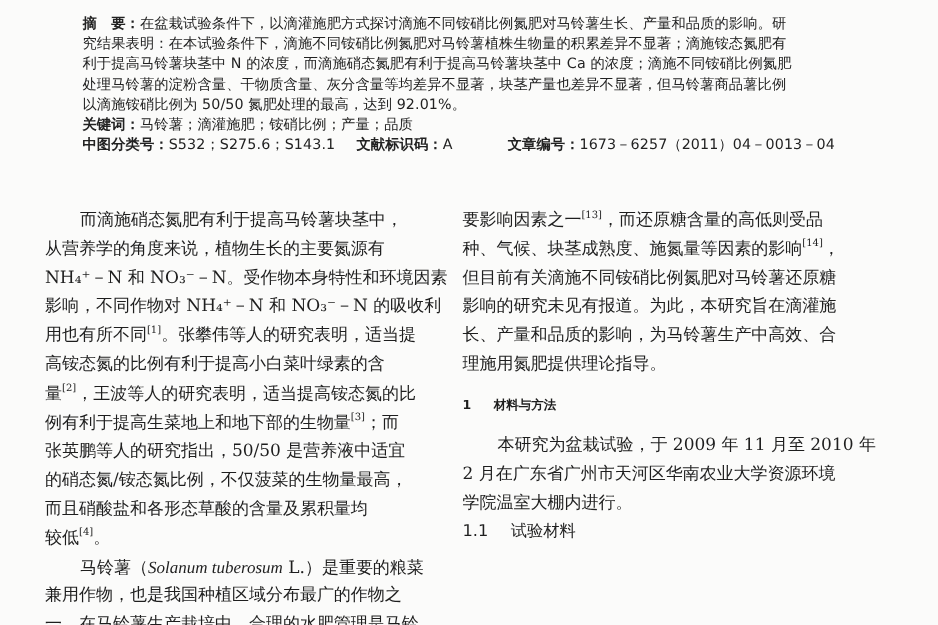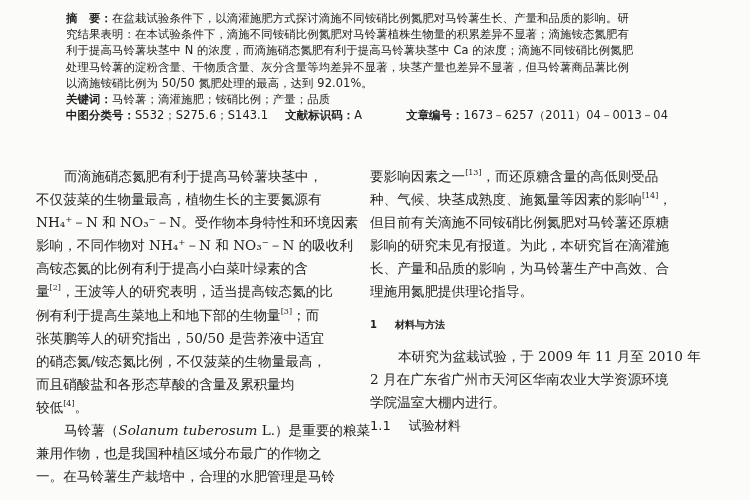--- a/index.html
+++ b/index.html
@@ -29,44 +29,45 @@
     color:#1e1e1e;
   }
   .col-left { left:36px; width:313px; }
   .col-right { left:370px; width:330px; }
   .col .line { white-space:nowrap; height:23.1px; overflow:visible; text-align:justify; }
   .indent { padding-left:28px; }
   sup { font-size:8px; vertical-align:6px; line-height:0; }
   .sec-h { font-family:"DejaVu Sans", sans-serif; font-weight:bold; font-size:10px; }
   .subsec-h { font-family:"DejaVu Sans", sans-serif; font-size:13px; }
   .gap { height:9px; }
-  .italic { font-style:italic; }
+  .italic { font-style:italic;font-family:Liberation Serif, serif; }
 </style>
 </head>
 <body>
 
 <div class="abstract">
   <div class="line"><b>摘　要：</b><span>在盆栽试验条件下，以滴灌施肥方式探讨滴施不同铵硝比例氮肥对马铃薯生长、产量和品质的影响。研</span></div>
   <div class="line"><span>究结果表明：在本试验条件下，滴施不同铵硝比例氮肥对马铃薯植株生物量的积累差异不显著；滴施铵态氮肥有</span></div>
   <div class="line"><span>利于提高马铃薯块茎中 N 的浓度，而滴施硝态氮肥有利于提高马铃薯块茎中 Ca 的浓度；滴施不同铵硝比例氮肥</span></div>
   <div class="line"><span>处理马铃薯的淀粉含量、干物质含量、灰分含量等均差异不显著，块茎产量也差异不显著，但马铃薯商品薯比例</span></div>
   <div class="line"><span>以滴施铵硝比例为 50/50 氮肥处理的最高，达到 92.01%。</span></div>
   <div class="line"><b>关键词：</b><span>马铃薯；滴灌施肥；铵硝比例；产量；品质</span></div>
   <div class="meta-row">
     <span class="c1"><b>中图分类号：</b><span>S532；S275.6；S143.1</span></span>
     <span class="c2"><b>文献标识码：</b><span>A</span></span>
     <span><b>文章编号：</b><span>1673－6257（2011）04－0013－04</span></span>
   </div>
 </div>
 
 <div class="col col-left" id="leftcol">
     <div class="line indent"><span>而滴施硝态氮肥有利于提高马铃薯块茎中，</span></div>
-    <div class="line"><span>不仅菠菜的生物量最高，植物生长的主要氮源有</span></div>
+    <div class="line"><span>从营养学的角度来说，植物生长的主要氮源有</span></div>
     <div class="line"><span>NH₄⁺－N 和 NO₃⁻－N。受作物本身特性和环境因素</span></div>
     <div class="line"><span>影响，不同作物对 NH₄⁺－N 和 NO₃⁻－N 的吸收利</span></div>
+    <div class="line"><span>用也有所不同</span><sup>[1]</sup><span>。张攀伟等人的研究表明，适当提</span></div>
     <div class="line"><span>高铵态氮的比例有利于提高小白菜叶绿素的含</span></div>
     <div class="line"><span>量</span><sup>[2]</sup><span>，王波等人的研究表明，适当提高铵态氮的比</span></div>
     <div class="line"><span>例有利于提高生菜地上和地下部的生物量</span><sup>[3]</sup><span>；而</span></div>
     <div class="line"><span>张英鹏等人的研究指出，50/50 是营养液中适宜</span></div>
     <div class="line"><span>的硝态氮/铵态氮比例，不仅菠菜的生物量最高，</span></div>
     <div class="line"><span>而且硝酸盐和各形态草酸的含量及累积量均</span></div>
     <div class="line"><span>较低</span><sup>[4]</sup><span>。</span></div>
     <div class="line indent"><span>马铃薯（</span><span class="italic">Solanum tuberosum</span><span> L.）是重要的粮菜</span></div>
     <div class="line"><span>兼用作物，也是我国种植区域分布最广的作物之</span></div>
     <div class="line"><span>一。在马铃薯生产栽培中，合理的水肥管理是马铃</span></div>

